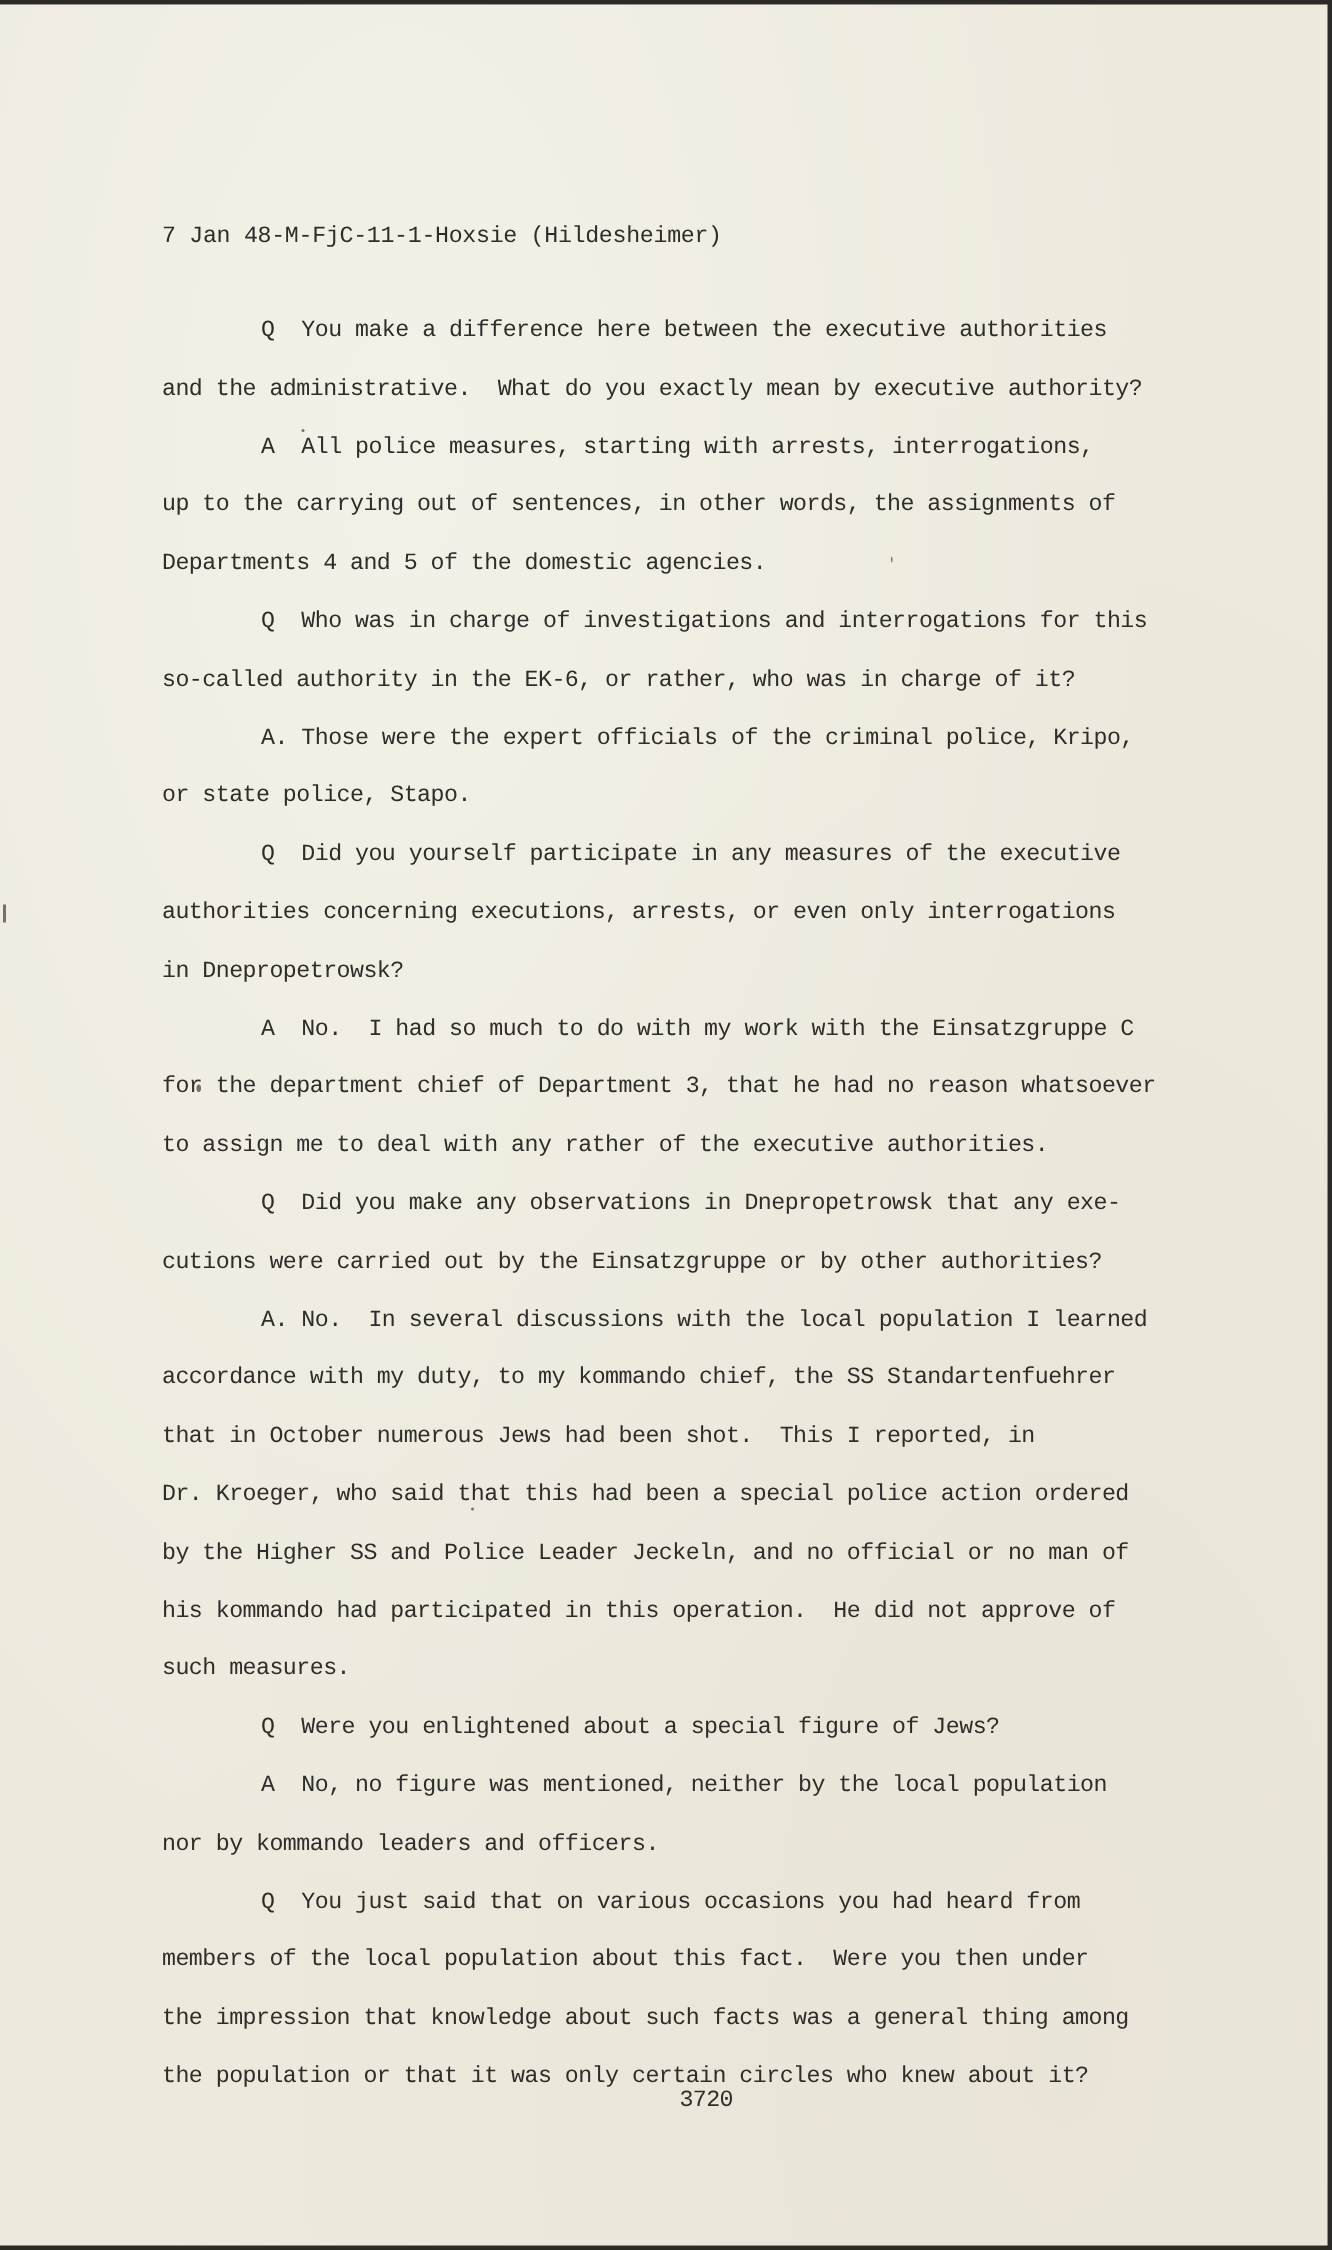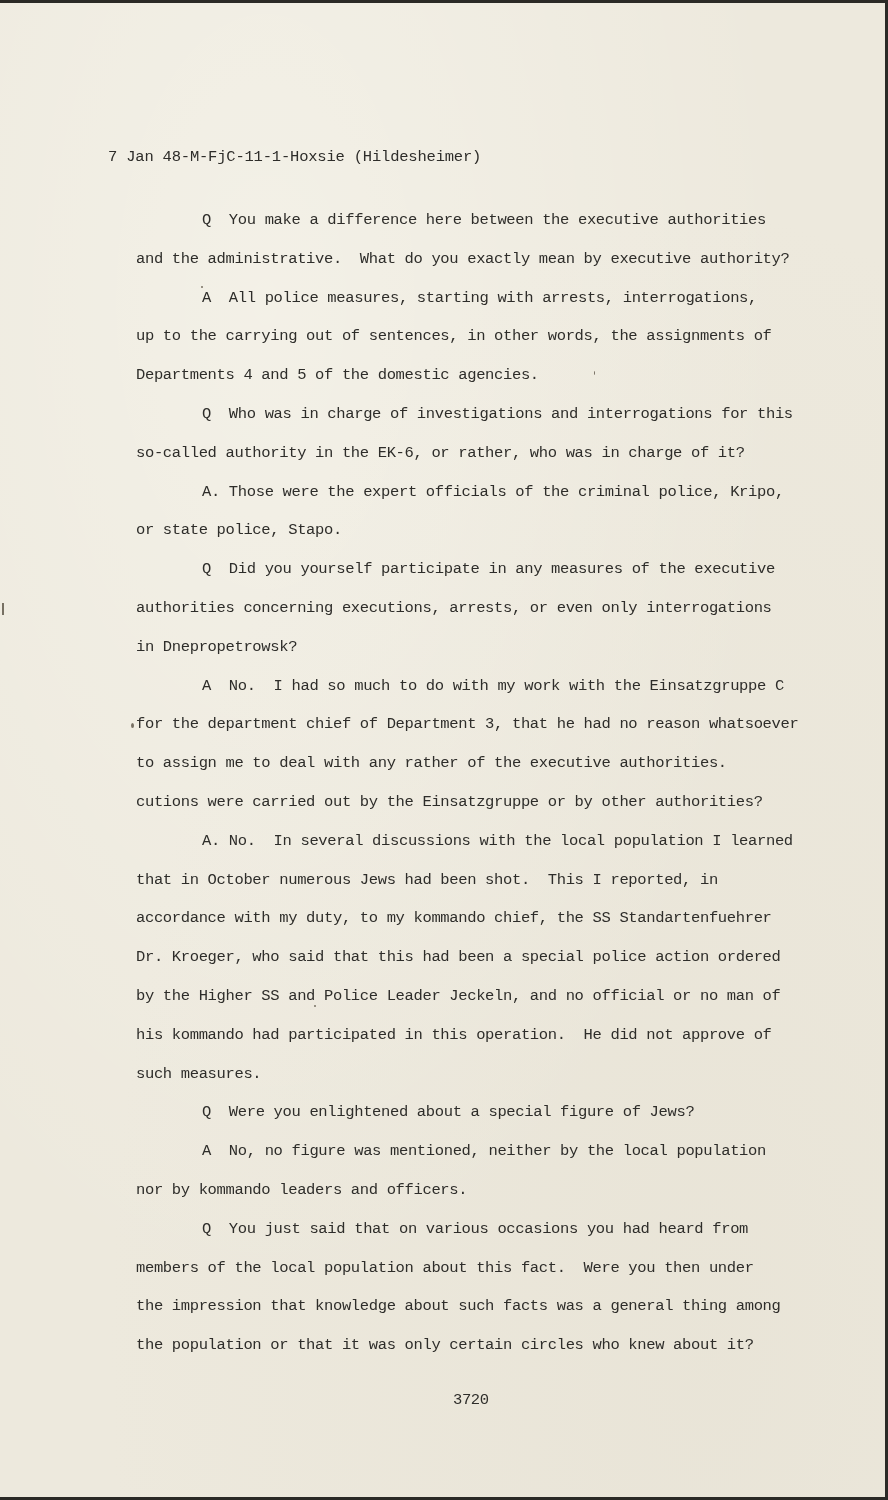--- a/index.html
+++ b/index.html
@@ -41,21 +41,20 @@
       top: 198px;
       width: 720px;
       font-size: 15.5px;
       line-height: 38.8px;
       letter-spacing: -0.35px;
     }
     .line {
       display: block;
       white-space: pre;
       height: 38.8px;
-      margin-left: 28px;
     }
     .indent {
       padding-left: 66px;
     }
     .page-number {
       position: absolute;
       left: 453px;
       top: 1388px;
       font-size: 15.5px;
       letter-spacing: -0.4px;
@@ -85,24 +84,25 @@
       <span class="line indent">Q  Who was in charge of investigations and interrogations for this</span>
       <span class="line">so-called authority in the EK-6, or rather, who was in charge of it?</span>
       <span class="line indent">A. Those were the expert officials of the criminal police, Kripo,</span>
       <span class="line">or state police, Stapo.</span>
       <span class="line indent">Q  Did you yourself participate in any measures of the executive</span>
       <span class="line">authorities concerning executions, arrests, or even only interrogations</span>
       <span class="line">in Dnepropetrowsk?</span>
       <span class="line indent">A  No.  I had so much to do with my work with the Einsatzgruppe C</span>
       <span class="line">for the department chief of Department 3, that he had no reason whatsoever</span>
       <span class="line">to assign me to deal with any rather of the executive authorities.</span>
+      <span class="line indent">Q  Did you make any observations in Dnepropetrowsk that any exe-</span>
       <span class="line">cutions were carried out by the Einsatzgruppe or by other authorities?</span>
       <span class="line indent">A. No.  In several discussions with the local population I learned</span>
+      <span class="line">accordance with my duty, to my kommando chief, the SS Standartenfuehrer</span>
       <span class="line">that in October numerous Jews had been shot.  This I reported, in</span>
-      <span class="line">accordance with my duty, to my kommando chief, the SS Standartenfuehrer</span>
       <span class="line">Dr. Kroeger, who said that this had been a special police action ordered</span>
       <span class="line">by the Higher SS and Police Leader Jeckeln, and no official or no man of</span>
       <span class="line">his kommando had participated in this operation.  He did not approve of</span>
       <span class="line">such measures.</span>
       <span class="line indent">Q  Were you enlightened about a special figure of Jews?</span>
       <span class="line indent">A  No, no figure was mentioned, neither by the local population</span>
       <span class="line">nor by kommando leaders and officers.</span>
       <span class="line indent">Q  You just said that on various occasions you had heard from</span>
       <span class="line">members of the local population about this fact.  Were you then under</span>
       <span class="line">the impression that knowledge about such facts was a general thing among</span>

